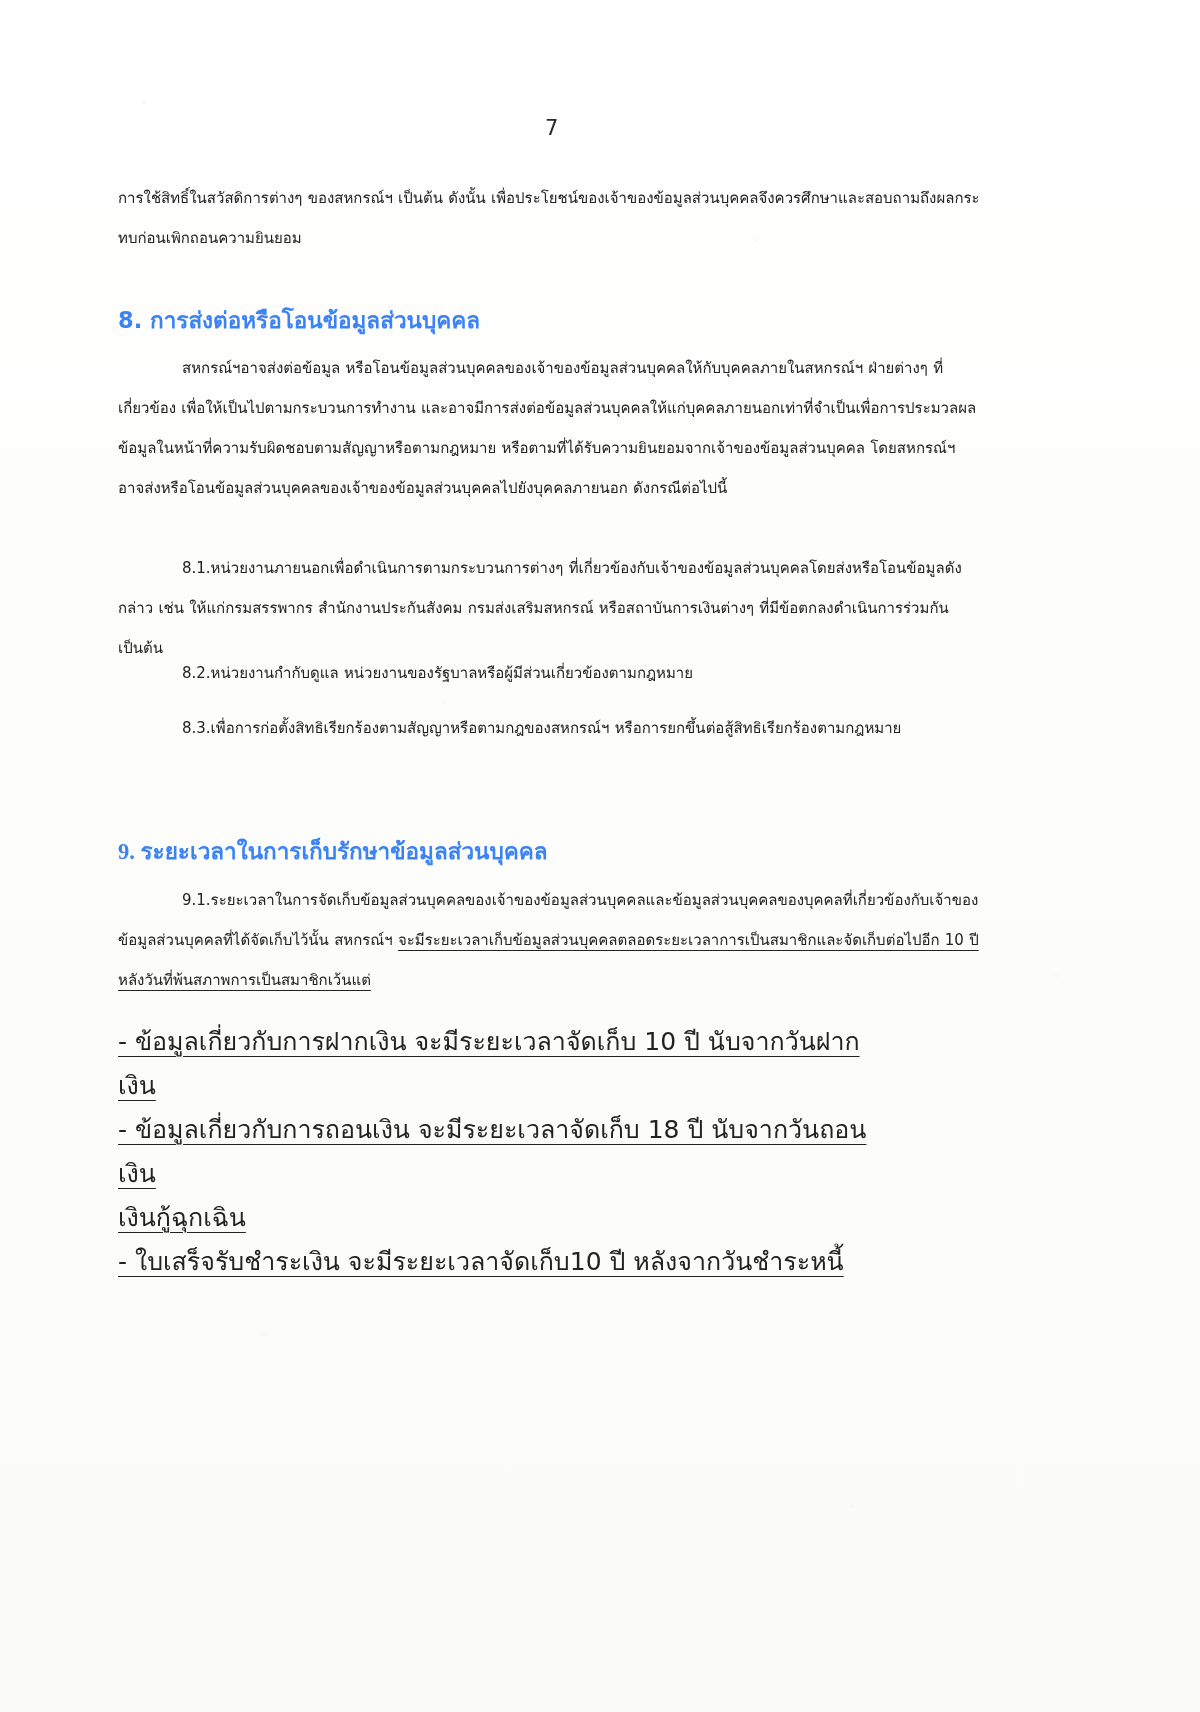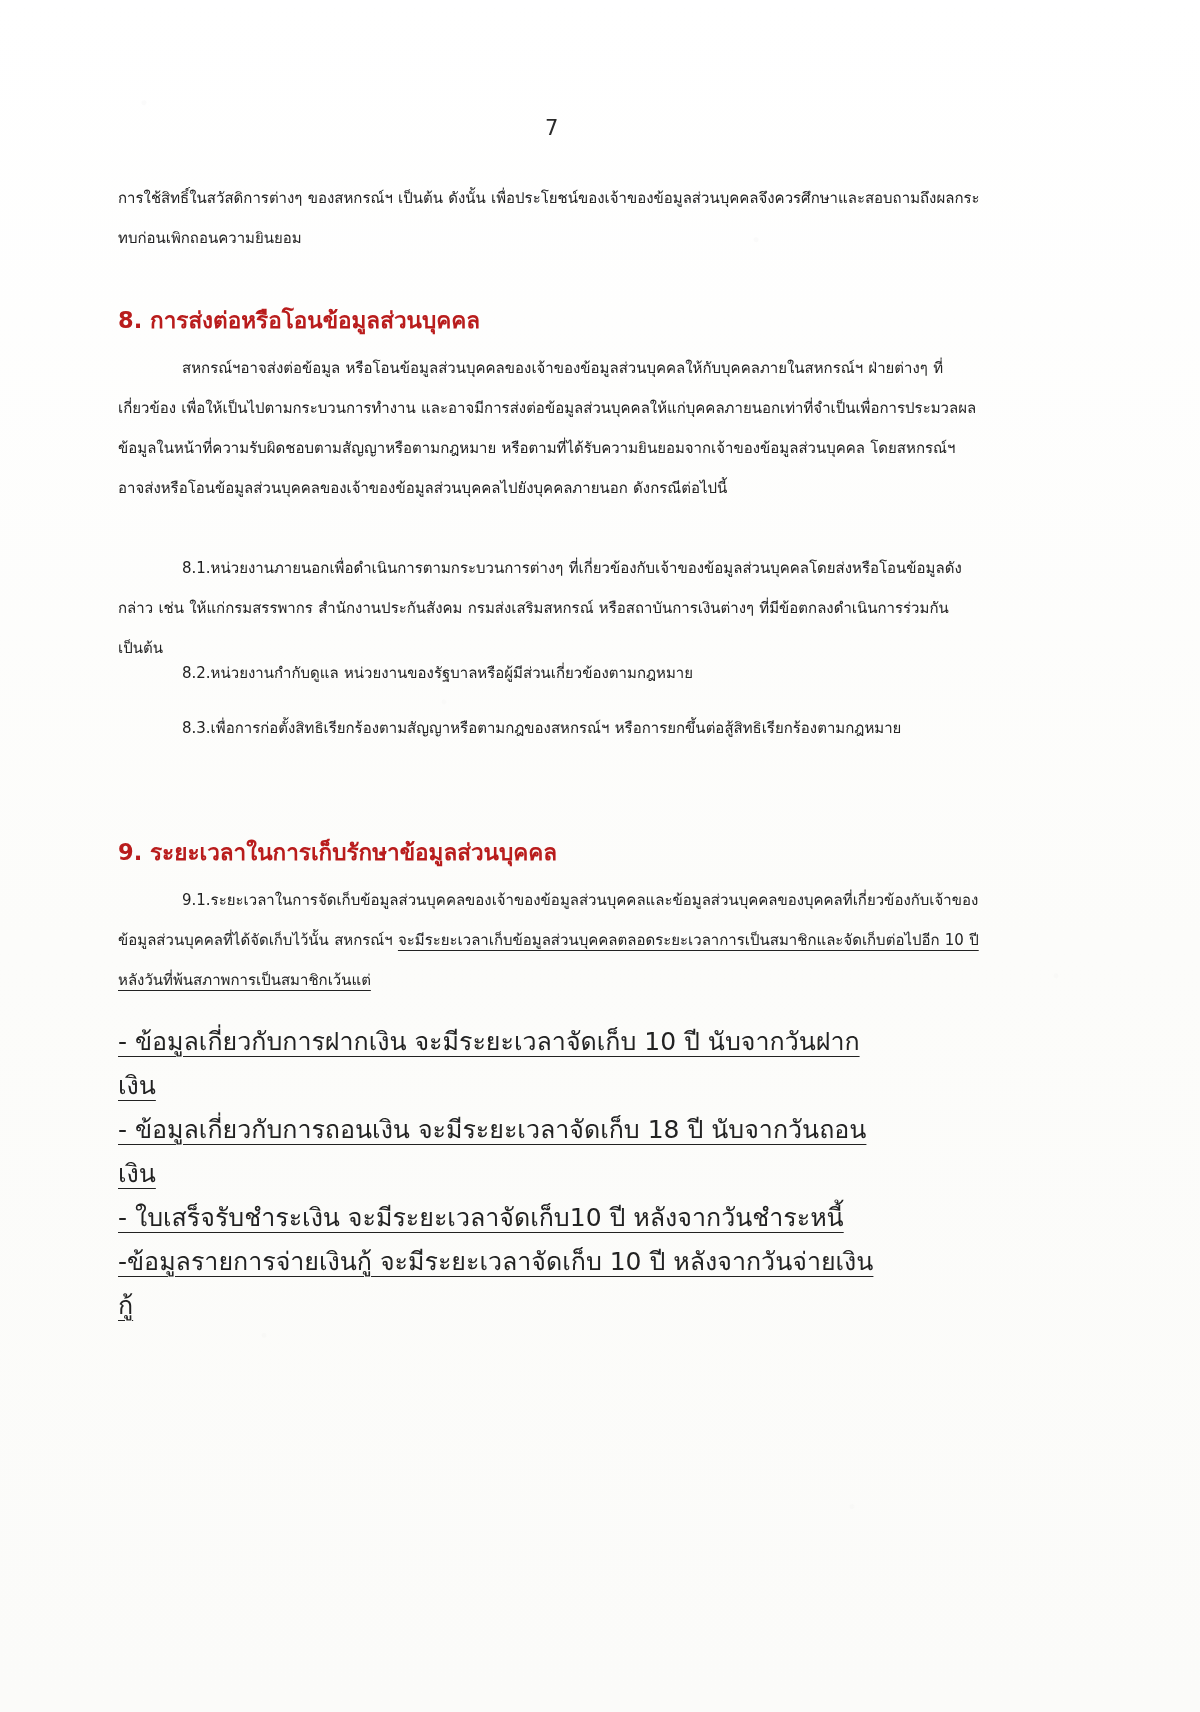--- a/index.html
+++ b/index.html
@@ -67,21 +67,21 @@
 
   p.para.indent {
     text-indent: 64px;
   }
 
   h2.heading {
     margin: 0;
     font-size: 22.5px;
     line-height: 40px;
     font-weight: bold;
-    color: #b91c1c;
+    color: #3b82f6;
   }
 
   .blk {
     position: absolute;
     left: 0;
     width: 868px;
   }
 
   .underline {
     text-decoration: underline;
@@ -139,30 +139,30 @@
     </div>
 
     <div class="blk" style="top:653px;">
       <p class="para indent">8.2.หน่วยงานกำกับดูแล หน่วยงานของรัฐบาลหรือผู้มีส่วนเกี่ยวข้องตามกฎหมาย</p>
     </div>
 
     <div class="blk" style="top:708px;">
       <p class="para indent">8.3.เพื่อการก่อตั้งสิทธิเรียกร้องตามสัญญาหรือตามกฎของสหกรณ์ฯ หรือการยกขึ้นต่อสู้สิทธิเรียกร้องตามกฎหมาย</p>
     </div>
 
-    <div class="blk" style="top:832px;">
+    <div class="blk" style="top:832px;font-family:Liberation Serif, serif;">
       <h2 class="heading">9. ระยะเวลาในการเก็บรักษาข้อมูลส่วนบุคคล</h2>
     </div>
 
     <div class="blk" style="top:880px;">
       <p class="para indent"><span>9.1.ระยะเวลาในการจัดเก็บข้อมูลส่วนบุคคลของเจ้าของข้อมูลส่วนบุคคลและข้อมูลส่วนบุคคลของบุคคลที่เกี่ยวข้องกับเจ้าของข้อมูลส่วนบุคคลที่ได้จัดเก็บไว้นั้น สหกรณ์ฯ </span><span class="underline">จะมีระยะเวลาเก็บข้อมูลส่วนบุคคลตลอดระยะเวลาการเป็นสมาชิกและจัดเก็บต่อไปอีก 10 ปีหลังวันที่พ้นสภาพการเป็นสมาชิกเว้นแต่</span></p>
     </div>
 
   </div>
 
   <ul class="bullet-list" style="top:1020px;">
     <li><span class="u">- ข้อมูลเกี่ยวกับการฝากเงิน จะมีระยะเวลาจัดเก็บ  10  ปี  นับจากวันฝากเงิน</span></li>
     <li><span class="u">- ข้อมูลเกี่ยวกับการถอนเงิน จะมีระยะเวลาจัดเก็บ  18  ปี  นับจากวันถอนเงิน</span></li>
+    <li><span class="u">เงินกู้ฉุกเฉิน</span></li>
     <li><span class="u">- ใบเสร็จรับชำระเงิน จะมีระยะเวลาจัดเก็บ10 ปี  หลังจากวันชำระหนี้</span></li>
-    <li><span class="u">-ข้อมูลรายการจ่ายเงินกู้ จะมีระยะเวลาจัดเก็บ  10  ปี  หลังจากวันจ่ายเงินกู้</span></li>
   </ul>
 
 </div>
 
 </body></html>

